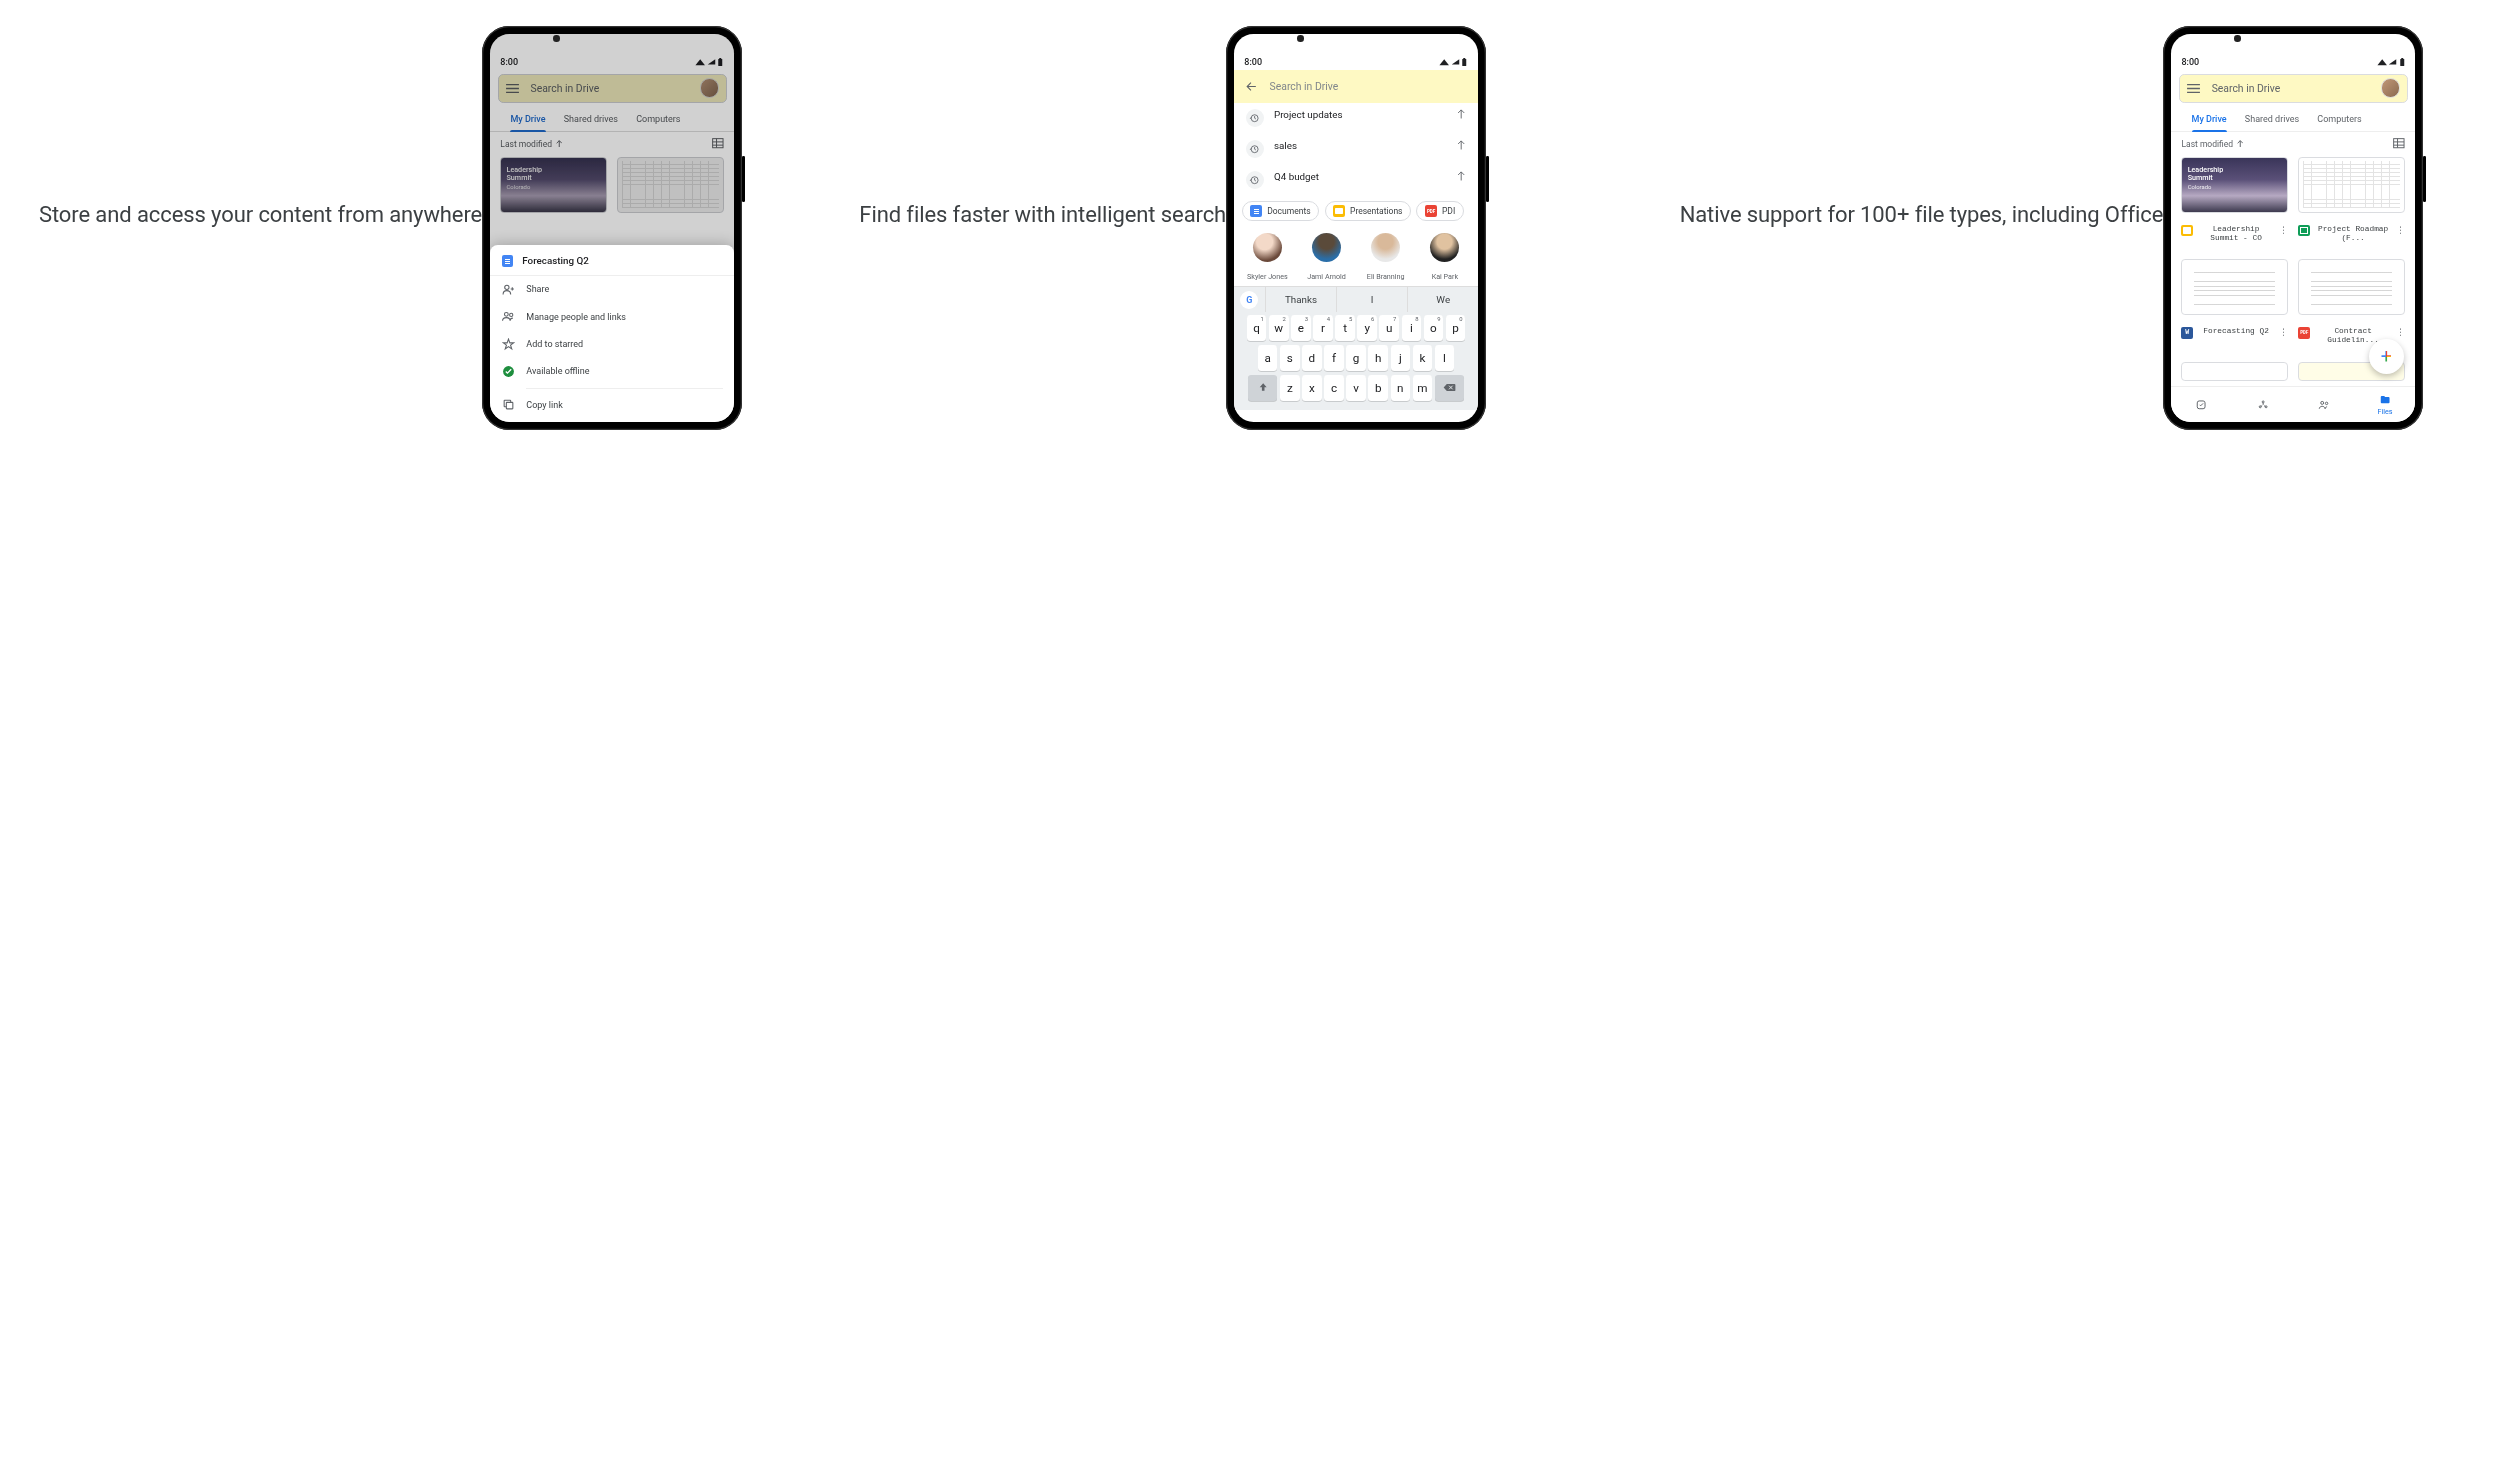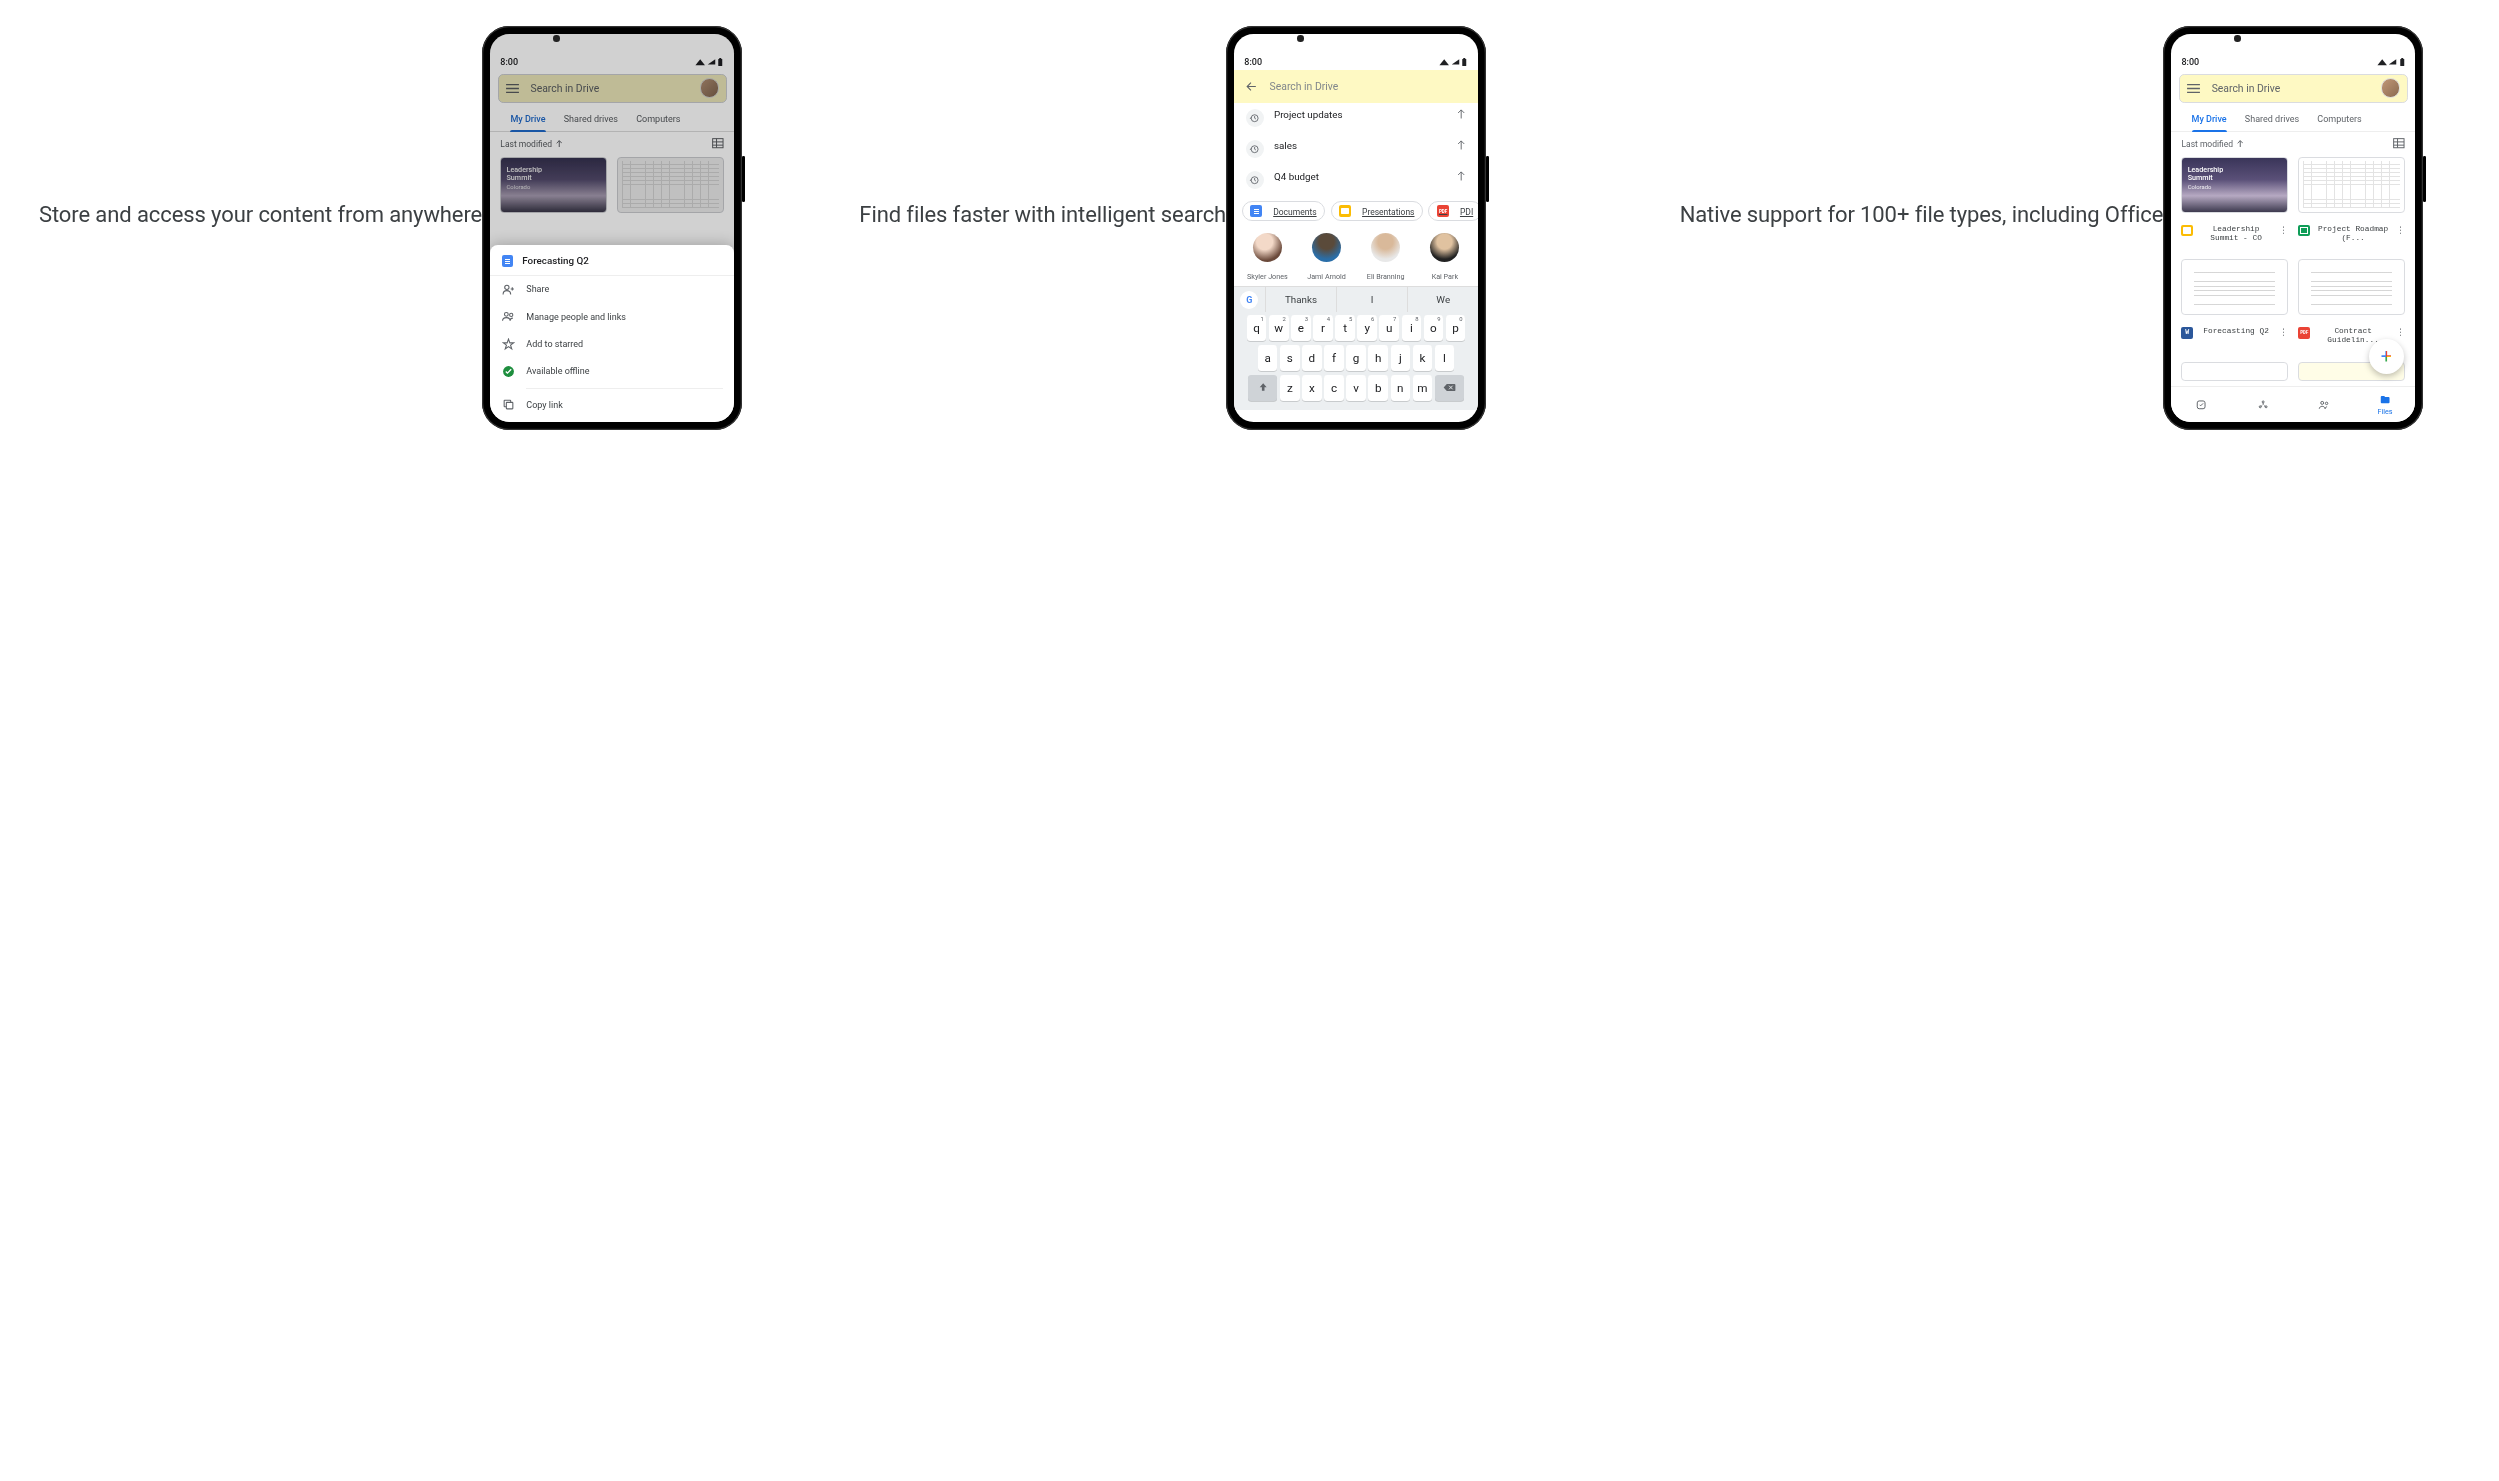--- a/index.html
+++ b/index.html
@@ -52,21 +52,21 @@
 .sheet-title { font-size:9.8px; font-weight:500; color:#202124; }
 .sheet-item { display:flex; align-items:center; gap:11.7px; padding:7.2px 11.7px; color:#3c4043; font-size:9px; }
 .sheet-item .ic { width:13px; height:13px; color:#5f6368; display:flex; align-items:center; justify-content:center; }
 .ic.green svg { color:#1e8e3e; }
 .sheet-divider { height:0.7px; background:#eee; margin:2.6px 11.7px 2.6px 36px; }
 .suggestion { display:flex; align-items:flex-start; padding:6.5px 11.7px; gap:10.4px; }
 .sugg-ic { width:18px;height:18px;border-radius:50%; background:#f1f3f4; display:flex;align-items:center;justify-content:center;color:#5f6368; }
 .sugg-text { flex:1; font-size:9.8px; color:#202124; }
 .sugg-arrow { color:#5f6368; transform:rotate(45deg) scaleX(-1); }
 .chips { display:flex; gap:5.2px; padding:5.2px 7.8px; overflow:hidden; }
-.chip { display:flex; align-items:flex-end; gap:11px; border:0.7px solid #dadce0; border-radius:11.7px; padding:3.3px 7.8px; font-size:8.5px; color:#3c4043; white-space:nowrap;text-decoration:underline; }
+.chip { display:flex; align-items:center; gap:5px; border:0.7px solid #dadce0; border-radius:11.7px; padding:3.3px 7.8px; font-size:8.5px; color:#3c4043; white-space:nowrap; }
 .people-row { display:flex; gap:5.2px; padding:6.5px 6.5px 5.2px; }
 .person { flex:1; display:flex; flex-direction:column; align-items:center; gap:10px; }
 .person .name { font-size:7.2px; color:#5f6368; text-align:center; }
 .face { width:29px;height:29px;border-radius:50%; background:#ddd; }
 .face.a{background:radial-gradient(circle at 40% 30%,#f3d9c8 30%,#6b4a3b 70%);}
 .face.b{background:radial-gradient(circle at 50% 30%,#5a4a3a 30%,#2a6ea8 70%);}
 .face.c{background:radial-gradient(circle at 50% 30%,#d9b99a 30%,#e8e8e8 70%);}
 .face.d{background:radial-gradient(circle at 50% 30%,#e0c2a0 30%,#222 70%);}
 .ime { background:#eceff1; }
 .ime-bar { display:flex; align-items:center; height:26px; border-top:0.7px solid #ddd; }

